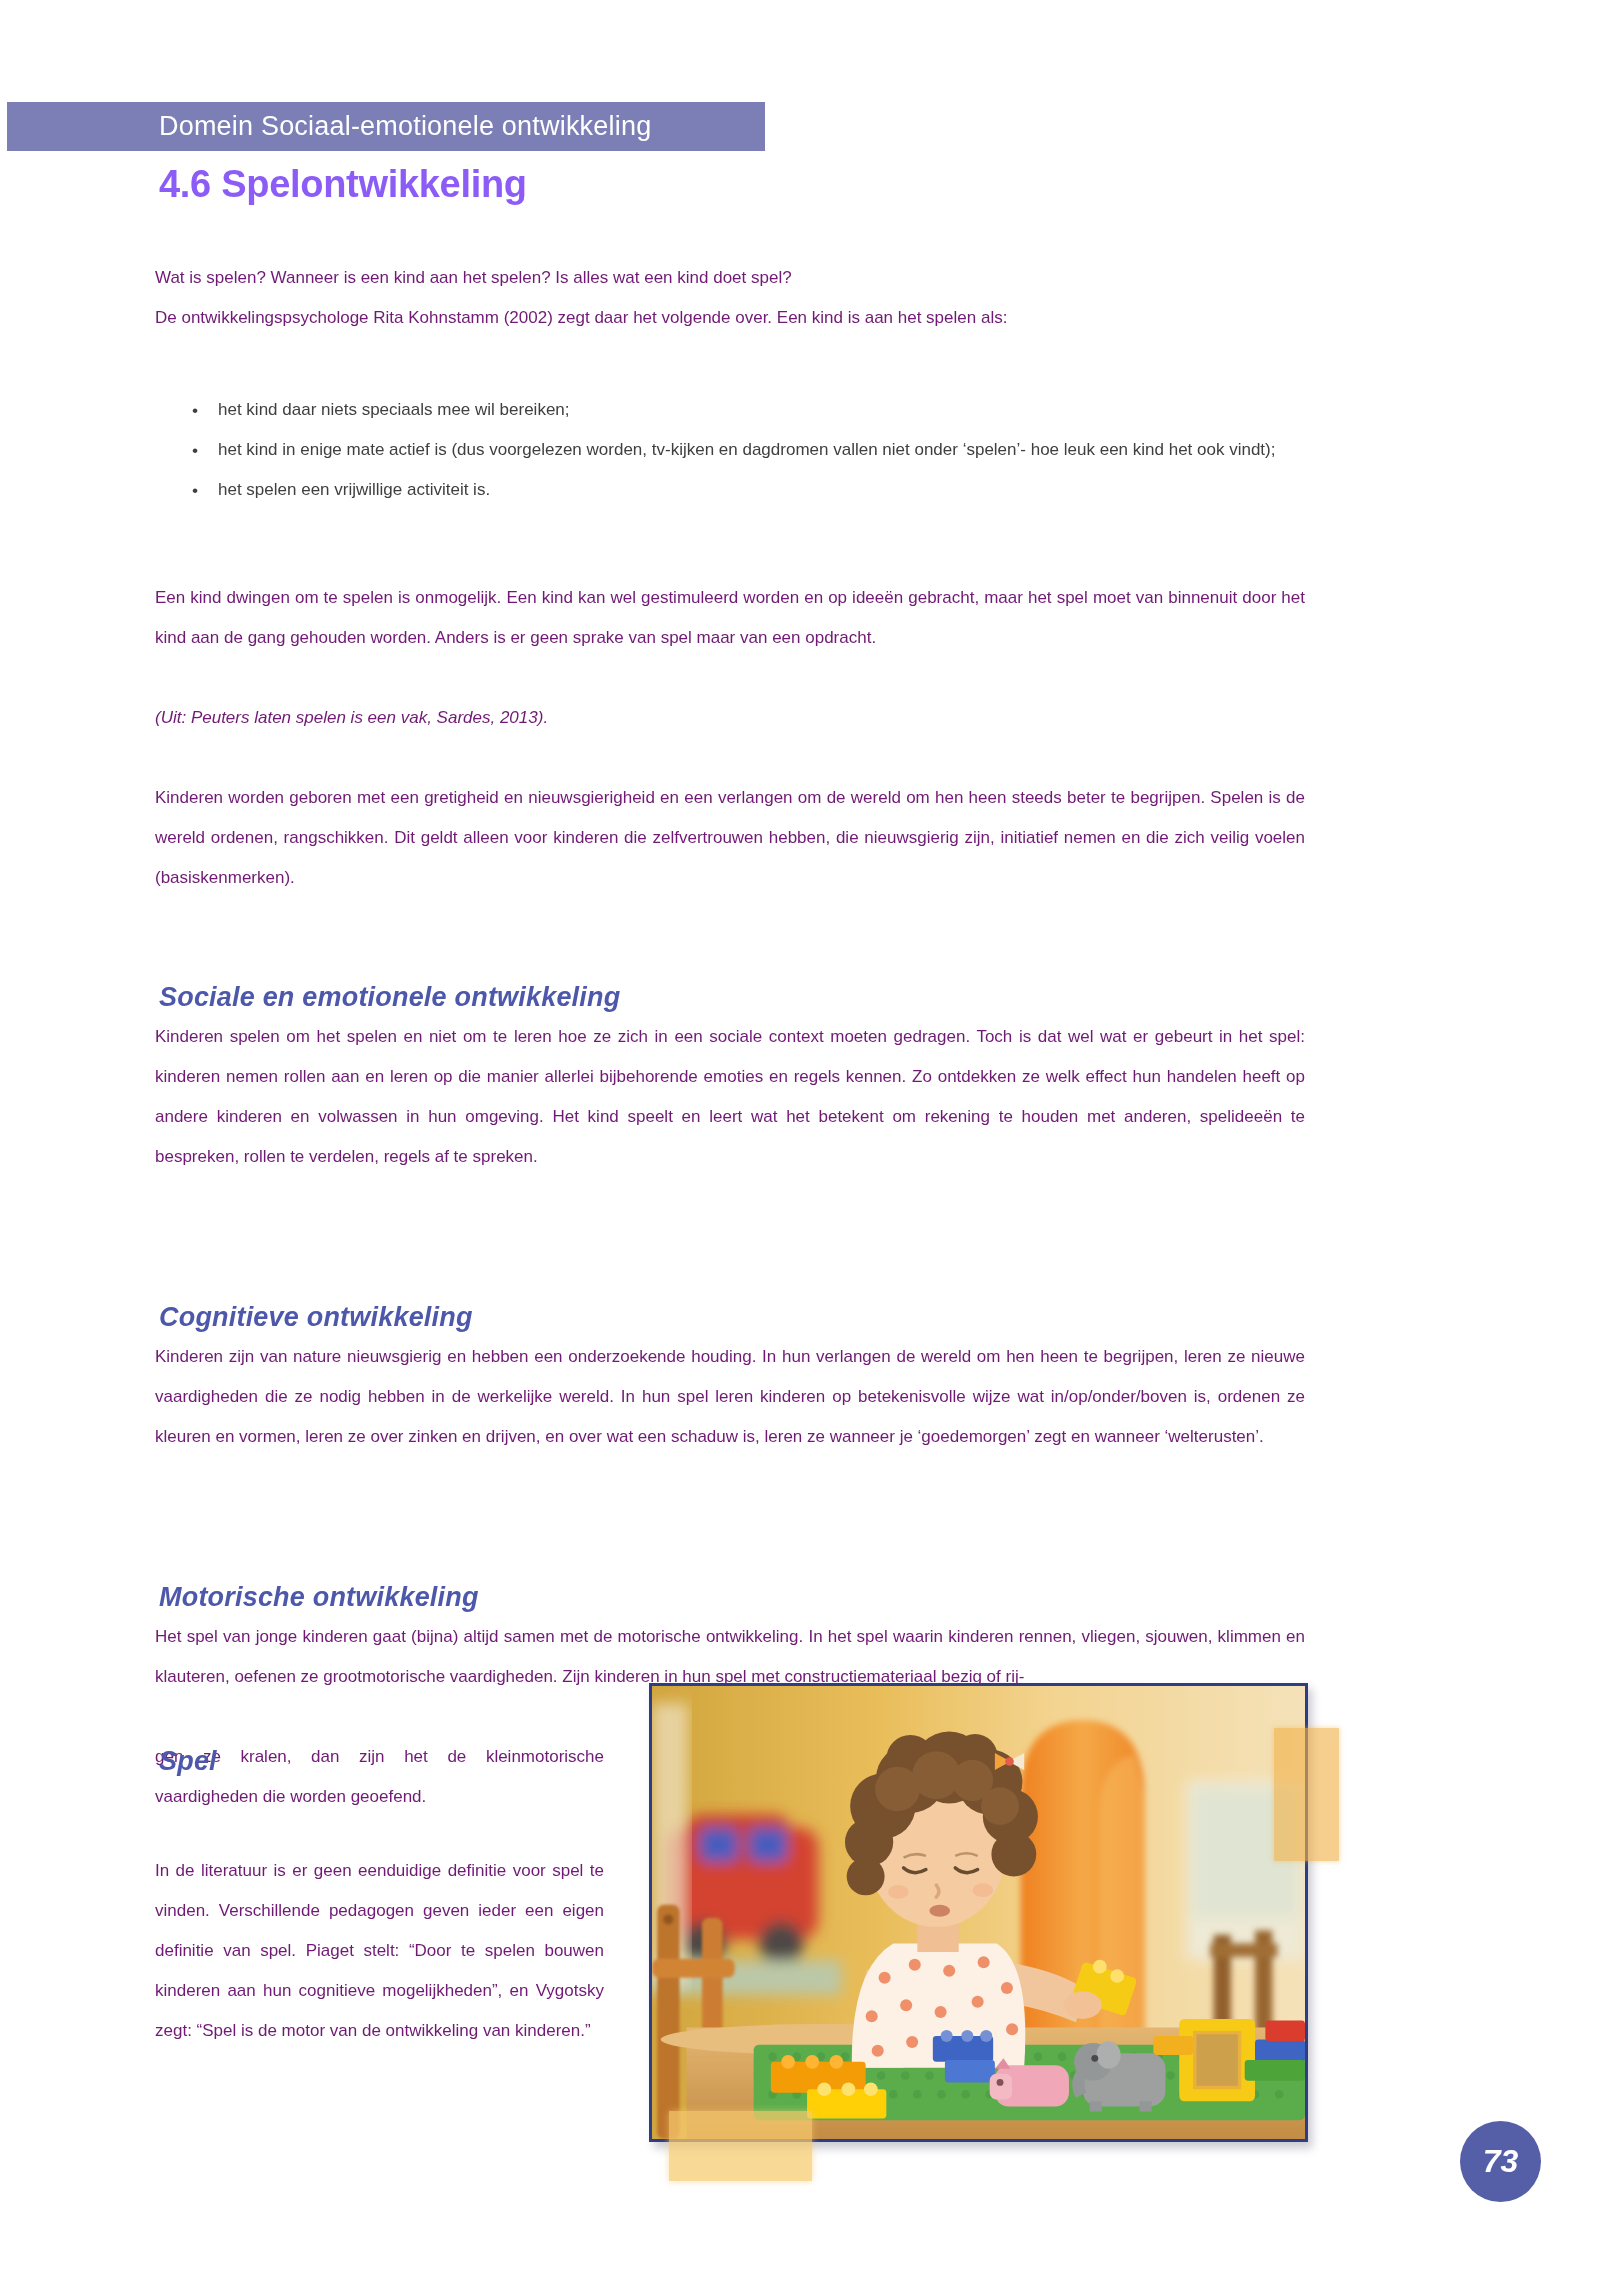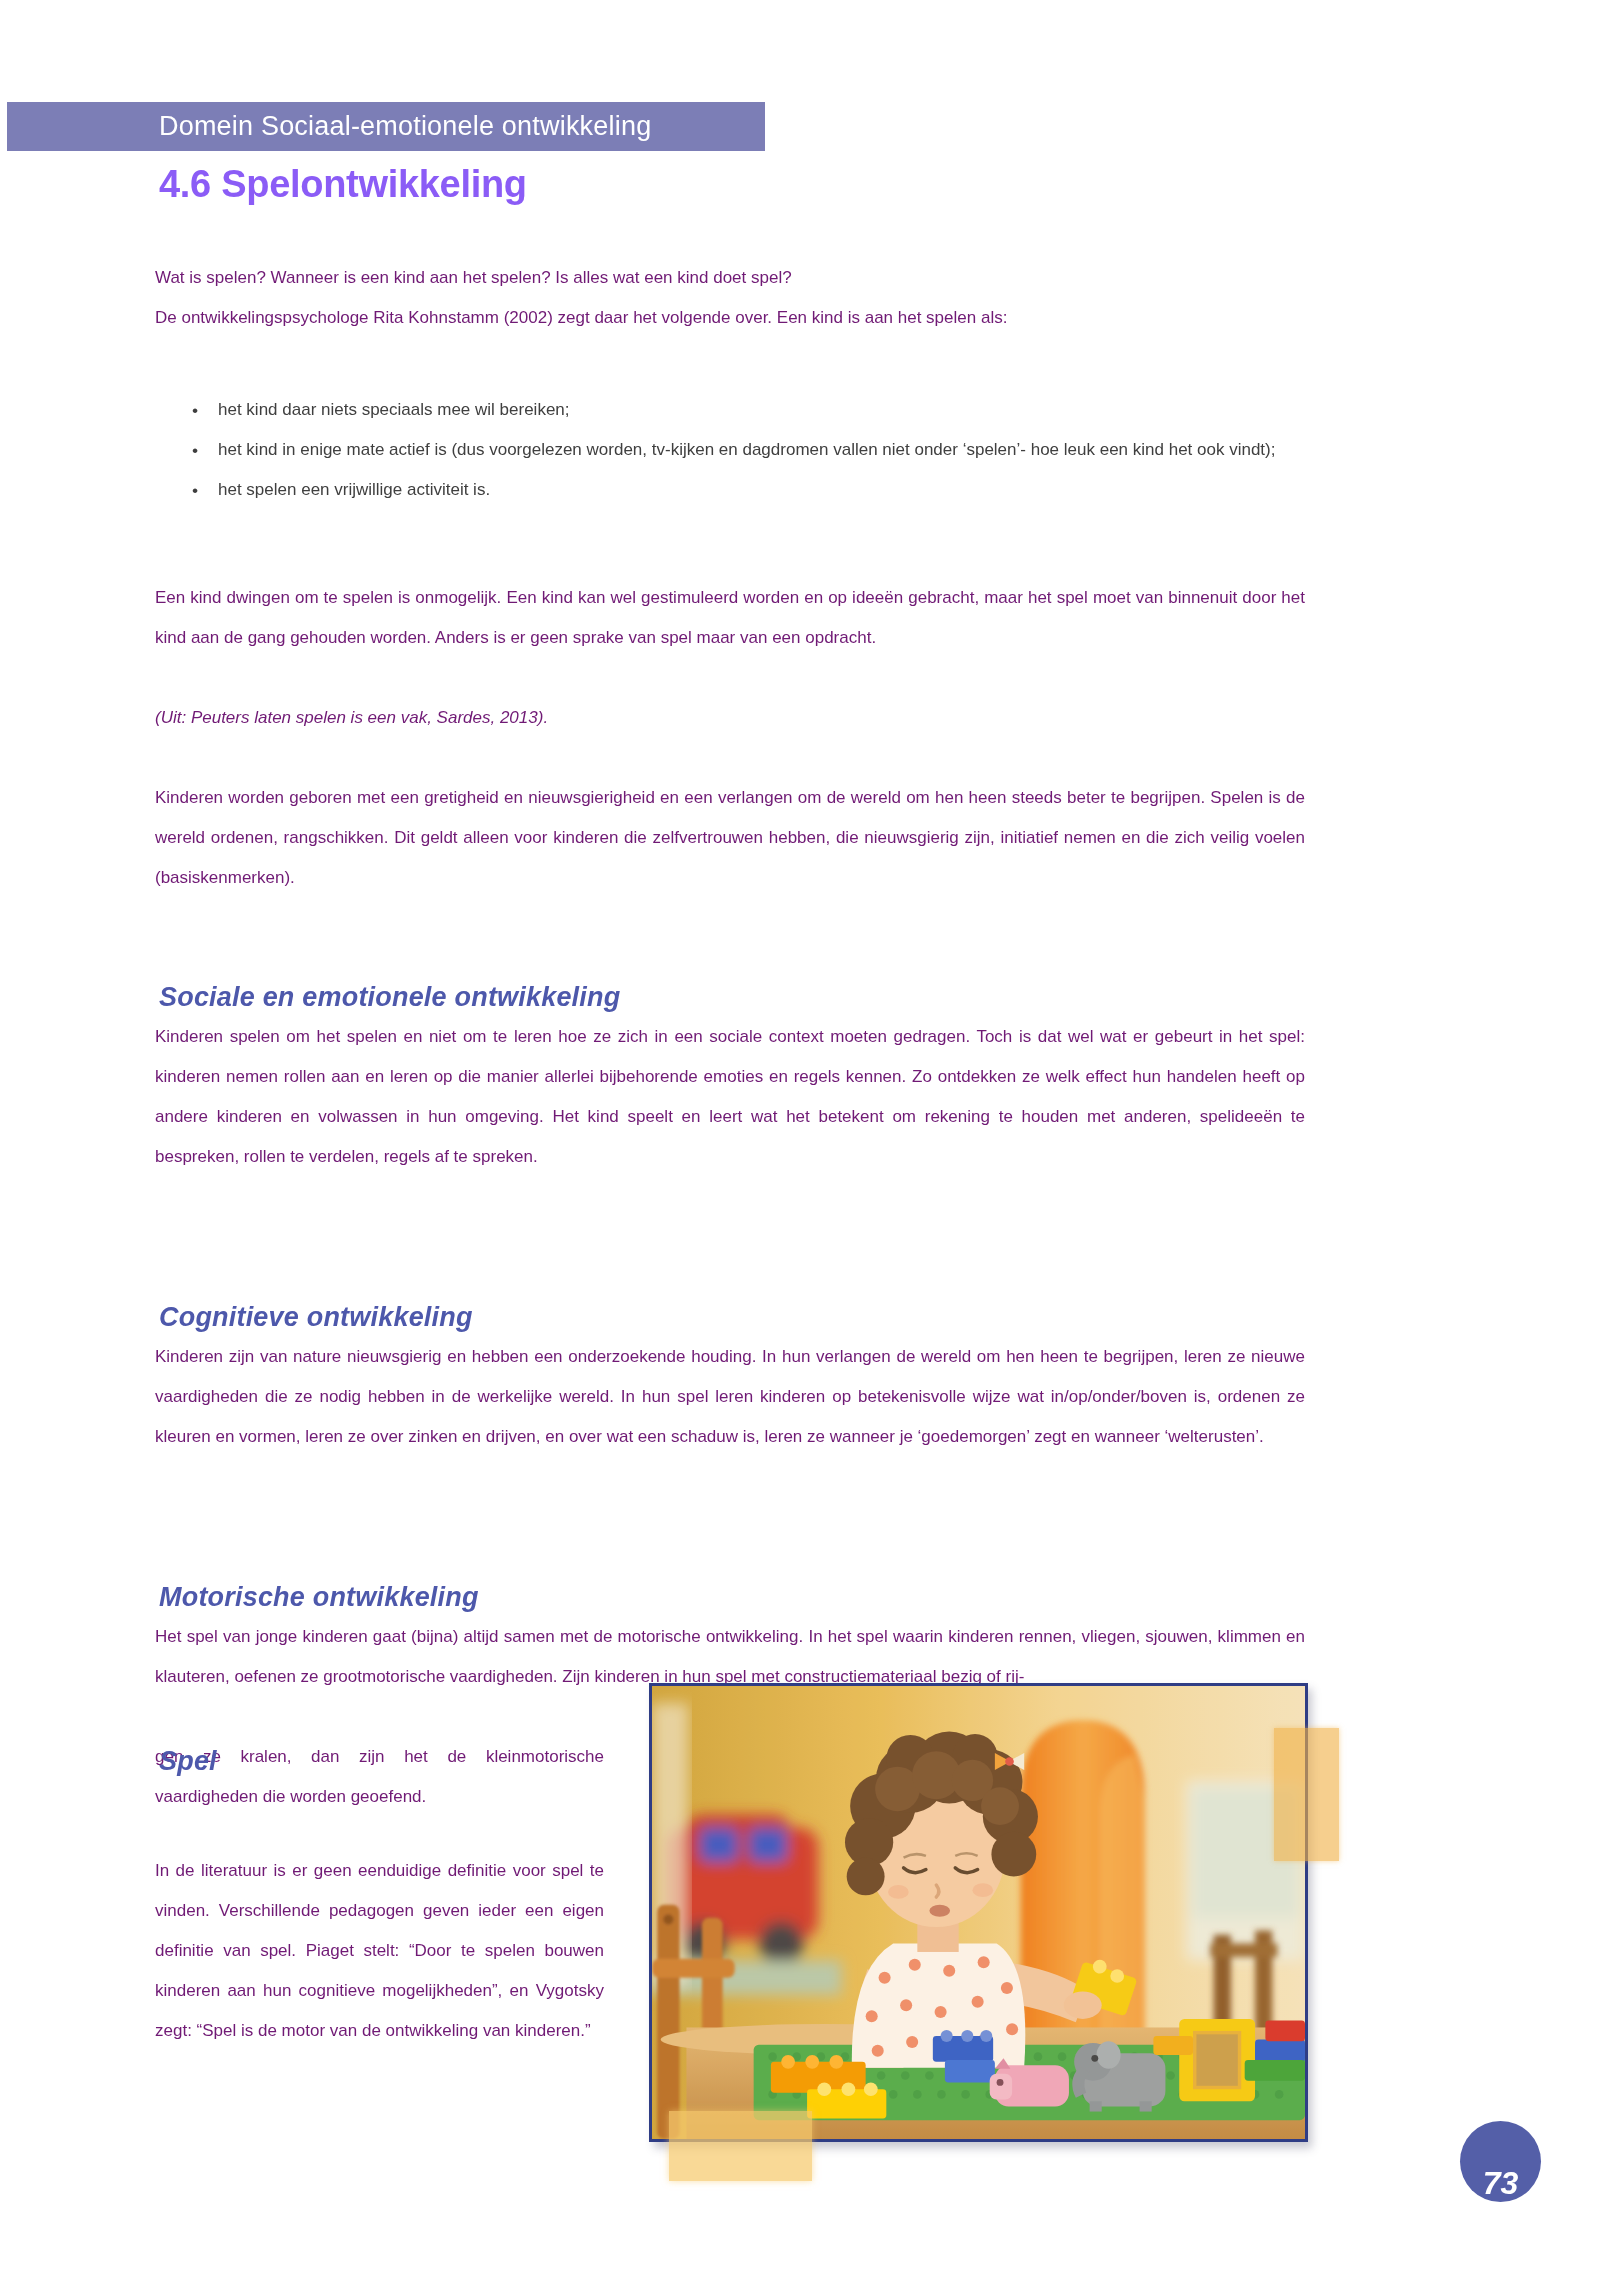--- a/index.html
+++ b/index.html
@@ -68,21 +68,21 @@
   }
   .hl-bottom{
     left:669px;top:2111px;width:143px;height:70px;
     background:rgba(246,203,110,.72);
     box-shadow:0 0 7px rgba(246,203,110,.6);
   }
   
   .page-badge{
     position:absolute;left:1460px;top:2121px;width:81px;height:81px;
     border-radius:50%;background:#545fa8;
-    display:flex;align-items:flex-end;justify-content:center;
+    display:flex;align-items:center;justify-content:center;
   }
   .page-badge span{
     color:#ffffff;font-size:32px;font-weight:bold;font-style:italic;
   }
 </style>
 </head>
 <body>
 
 <div class="page">
 

